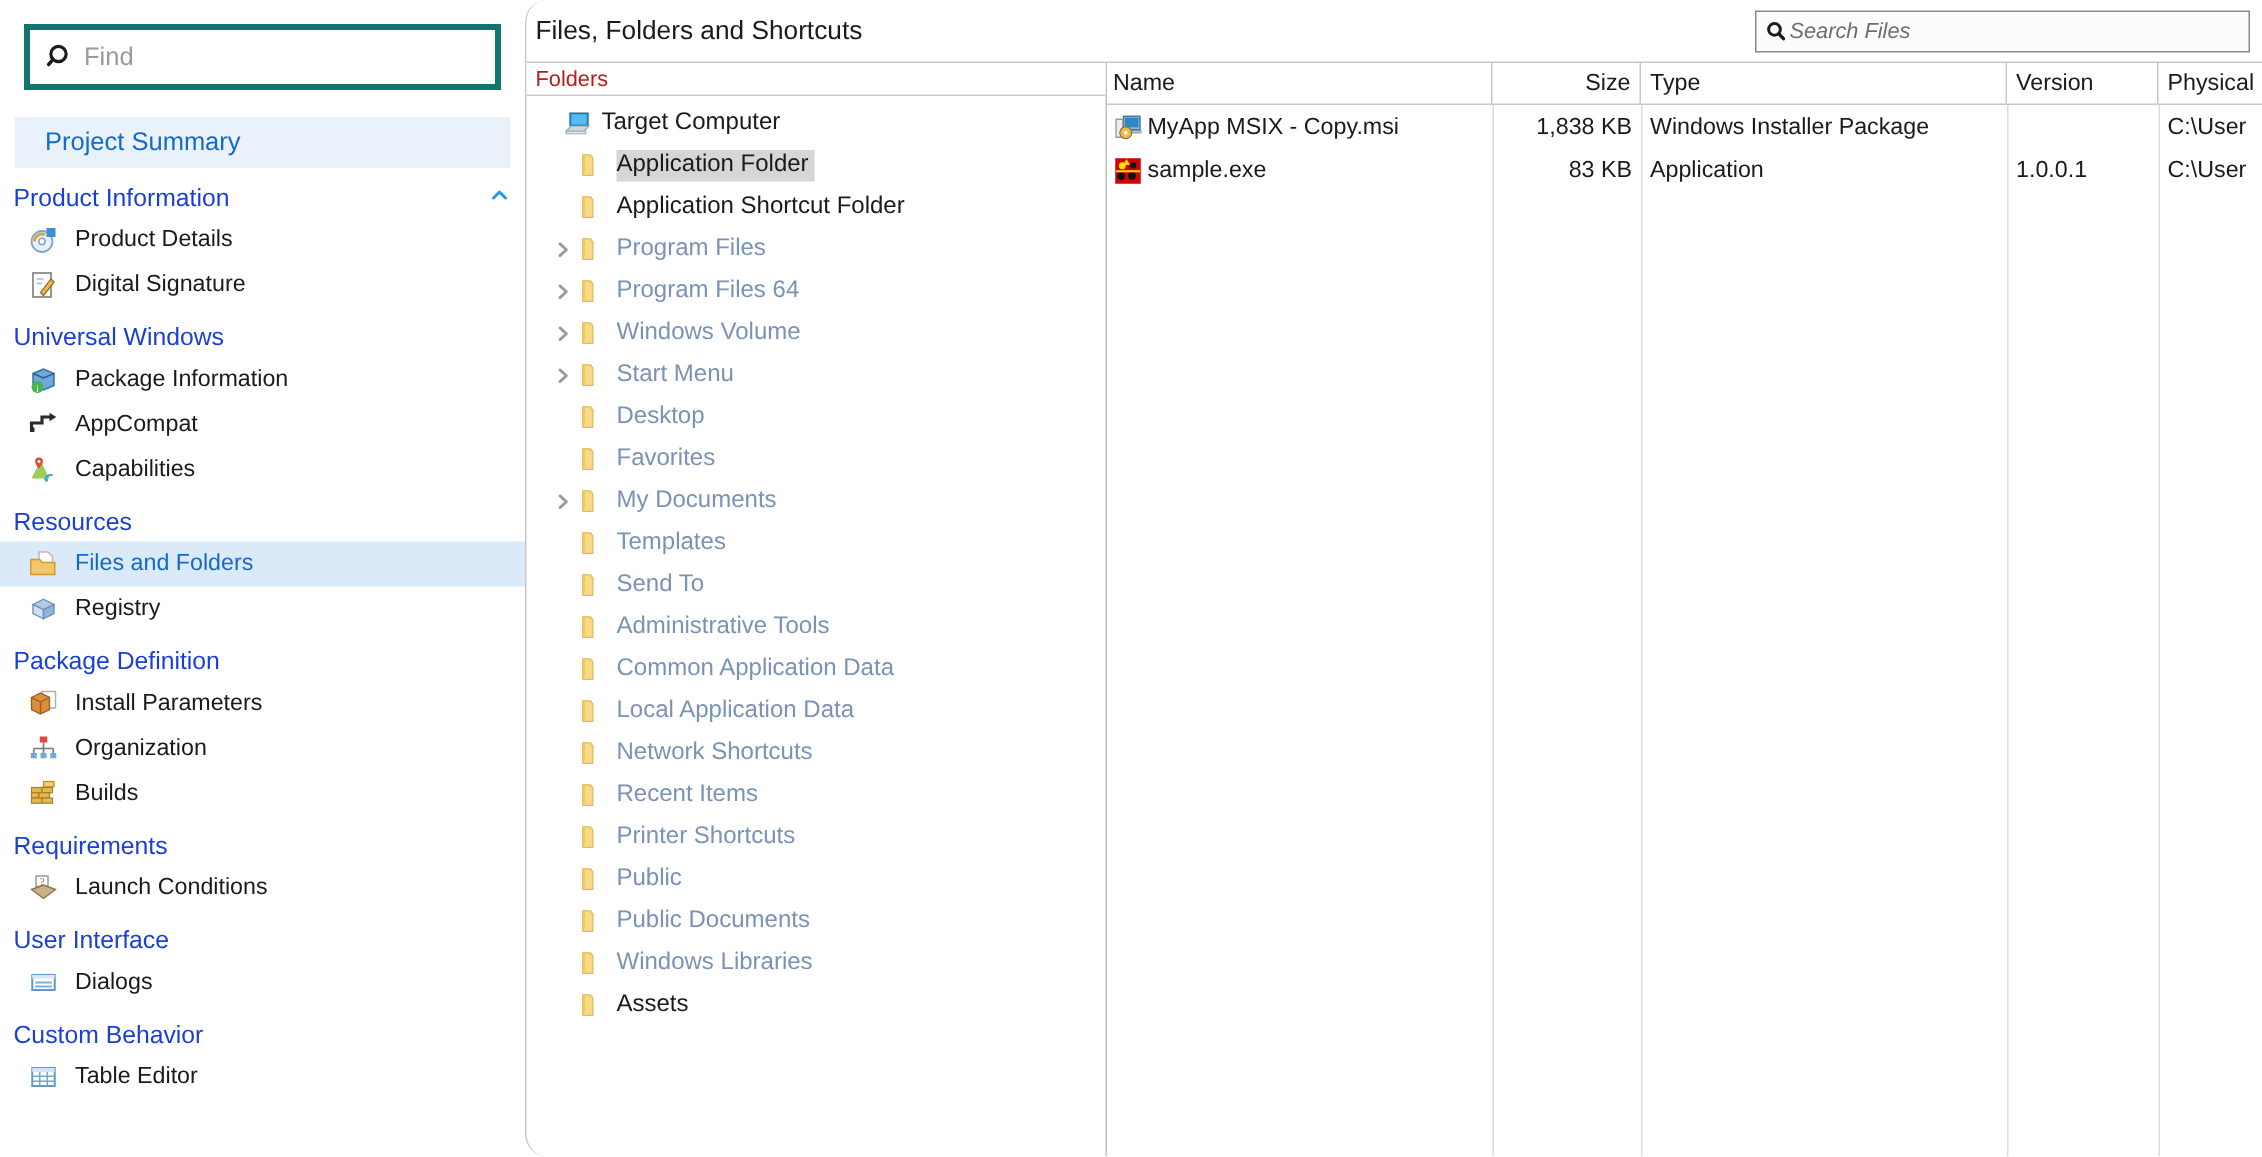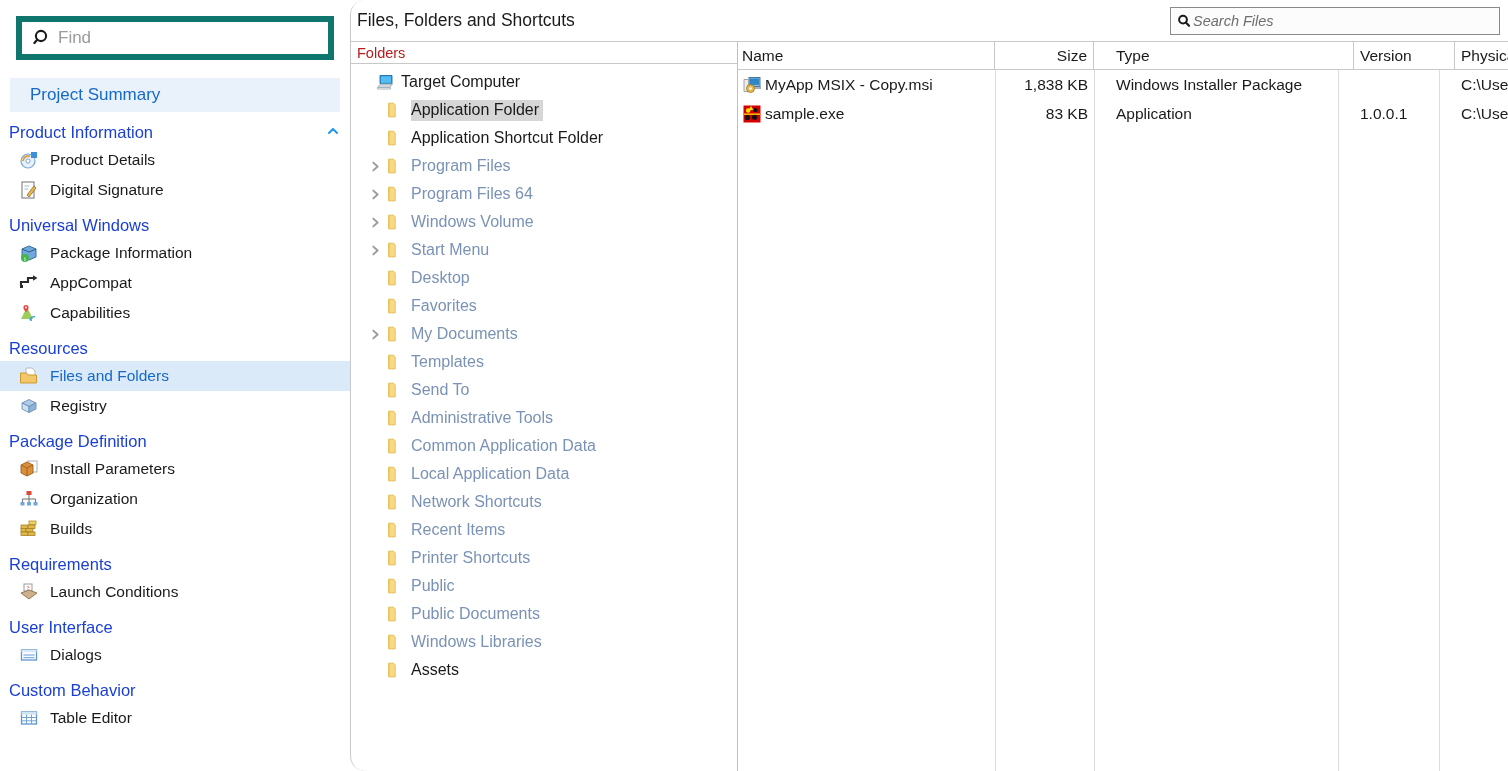--- a/index.html
+++ b/index.html
@@ -24,21 +24,21 @@
     width: 350px;
     height: 771px;
     background: #ffffff;
     position: relative;
     flex: 0 0 350px;
     overflow: hidden;
   }
   .find-wrap {
     margin: 16px 16px 0 16px;
     height: 44px;
-    border: 6px solid #0f766e;
+    border: 4px solid #0f766e;
     background: #ffffff;
     display: flex;
     align-items: center;
     padding: 0 8px;
   }
   .find-icon {
     width: 24px; height: 24px;
     flex: 0 0 24px;
     display: flex; align-items: center; justify-content: center;
     margin-right: 4px;
@@ -255,21 +255,21 @@
   }
   .lr-cell.num { justify-content: flex-end; }
   .file-ico {
     width: 20px; height: 20px;
     flex: 0 0 20px;
     margin-right: 3px;
     display: flex; align-items: center; justify-content: center;
   }
   .c-name { width: 257px; flex: 0 0 257px; padding-left: 4px; }
   .c-size { width: 99px; flex: 0 0 99px; }
-  .c-type { width: 244px; flex: 0 0 244px; margin-left: 16px; }
+  .c-type { width: 244px; flex: 0 0 244px; }
   .c-ver  { width: 101px; flex: 0 0 101px; }
   .c-path { width: 130px; flex: 0 0 130px; }
   .vsep {
     position: absolute;
     top: 28px; bottom: 0;
     width: 1px;
     background: #dcdcdc;
   }
 </style>
 </head>

